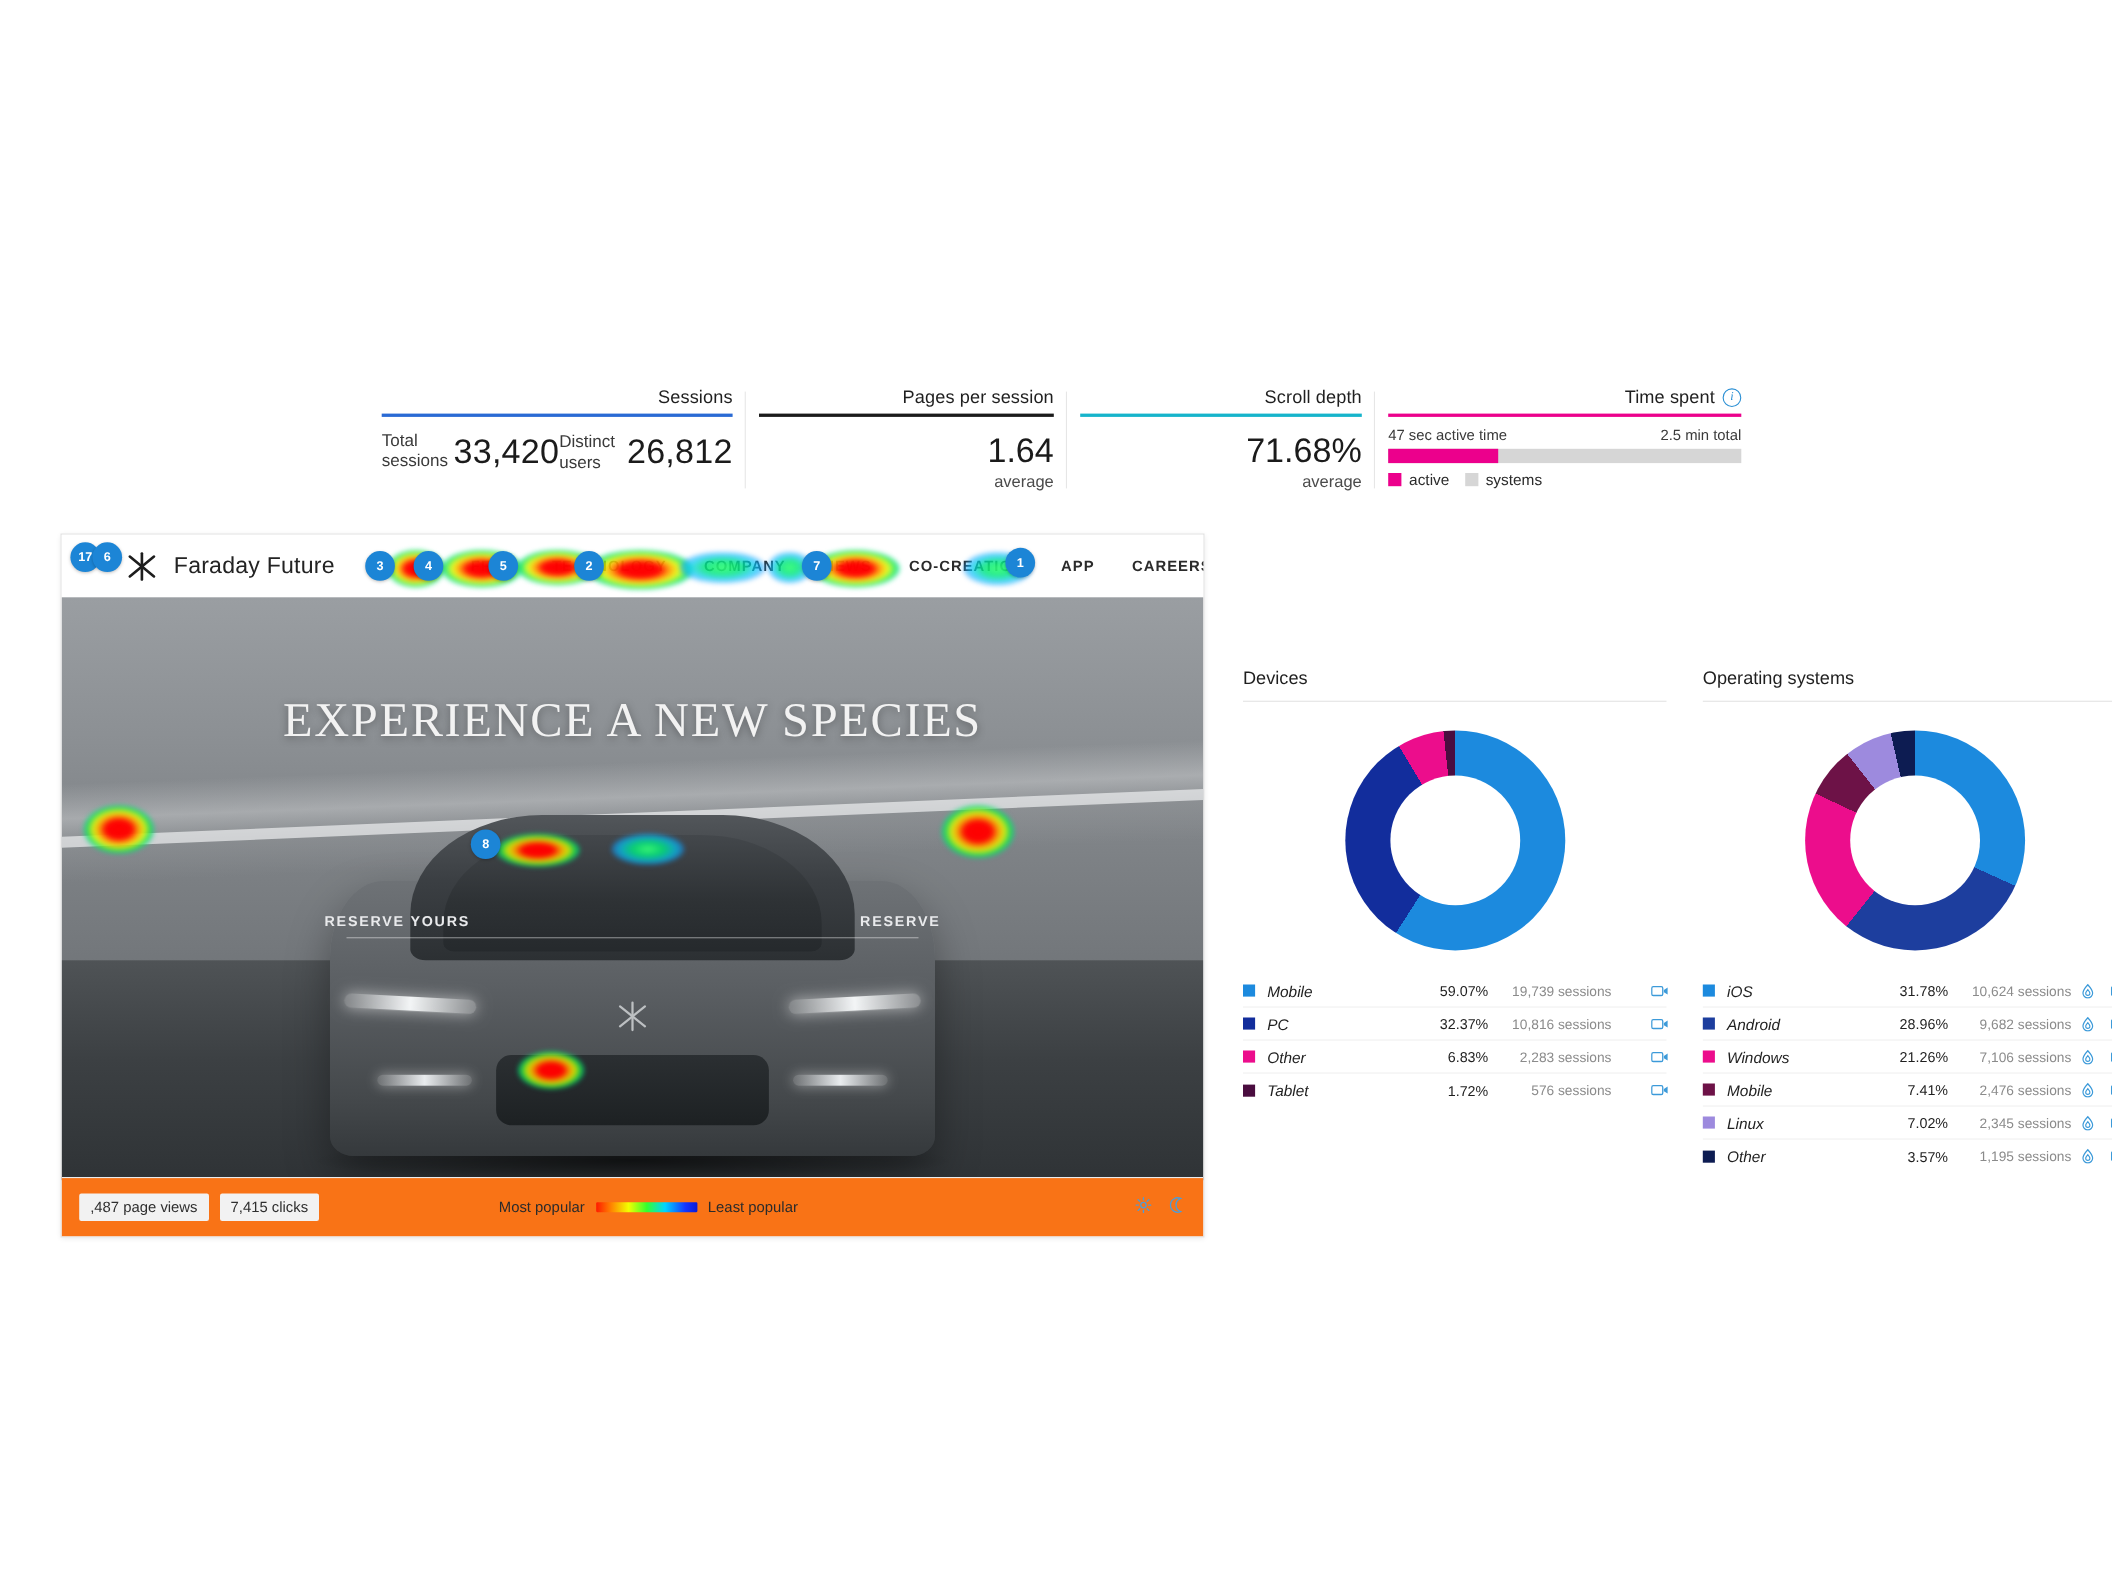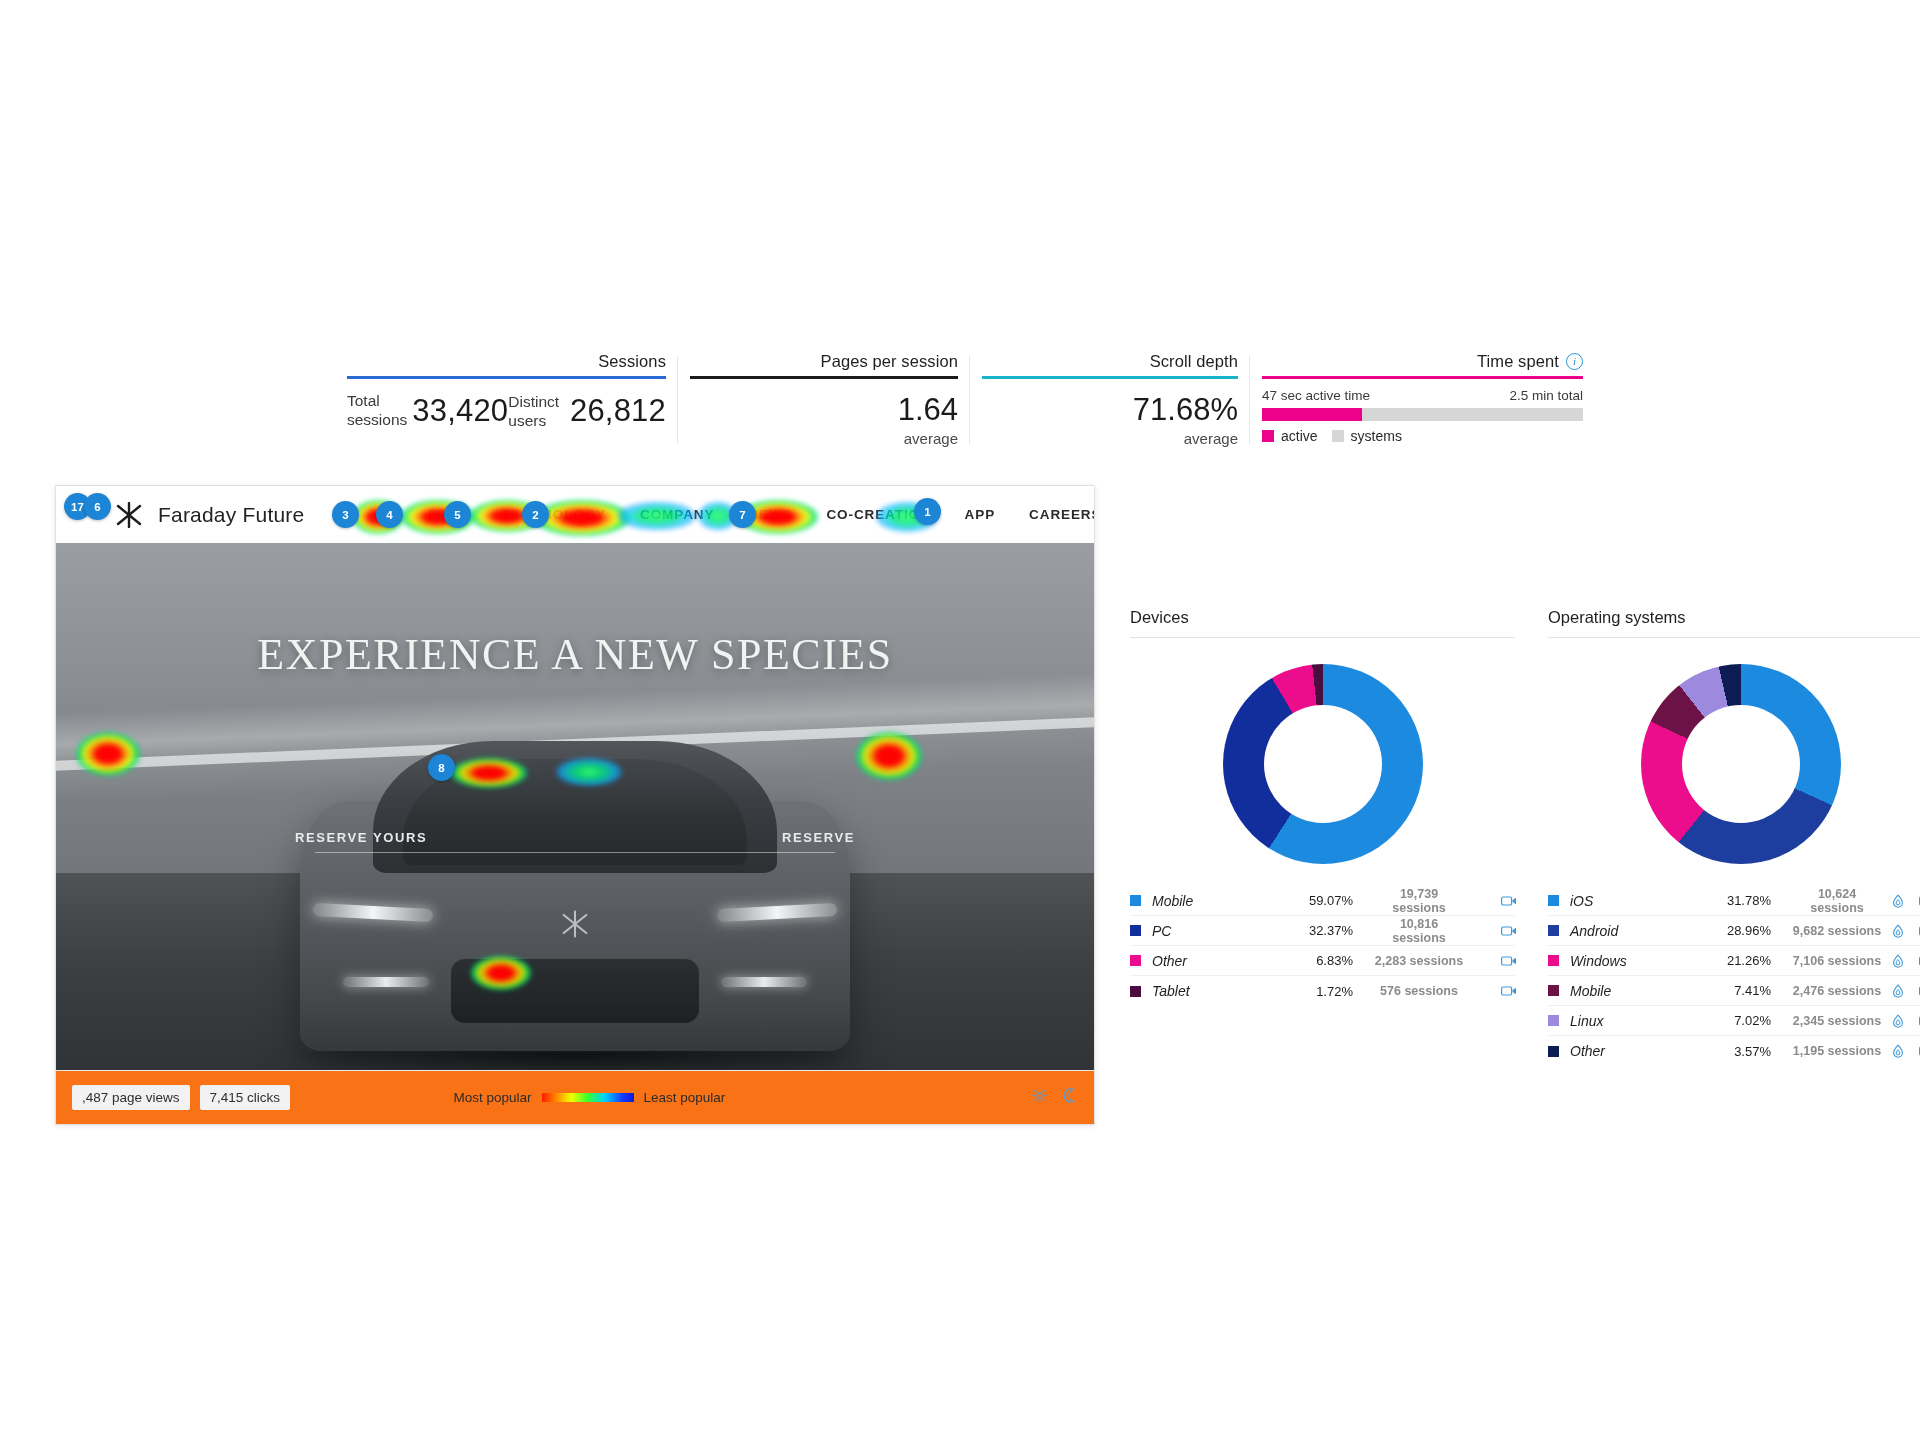--- a/index.html
+++ b/index.html
@@ -227,21 +227,21 @@
   .legend { margin-top: 22px; }
   .legend-row {
     display: flex; align-items: center; height: 30px;
     border-bottom: 1px solid #f0f0f0;
     font-size: 14px; color: #1f1f1f;
   }
   .legend-row:last-child { border-bottom: none; }
   .lg-sw { width: 11px; height: 11px; margin-right: 11px; flex: 0 0 auto; }
   .lg-name { flex: 0 0 auto; font-style: italic; }
   .lg-pct { margin-left: auto; font-size: 13px; color: #1f1f1f; text-align: right; }
-  .lg-sessions { width: 112px; text-align: center; padding-left: 20px; font-size: 12.5px; color: #8b8b8b; font-weight: bold; }
+  .lg-sessions { width: 112px; text-align: right; padding-left: 20px; font-size: 12.5px; color: #8b8b8b; }
   .lg-icons { display: flex; gap: 14px; align-items: center; color: #3c9ad9; width: 50px; justify-content: flex-end; }
   .ico { width: 14px; height: 14px; display: inline-block; }
 </style>
 </head>
 <body>
 
 <div class="stage">
 
   <div class="metrics">
 

